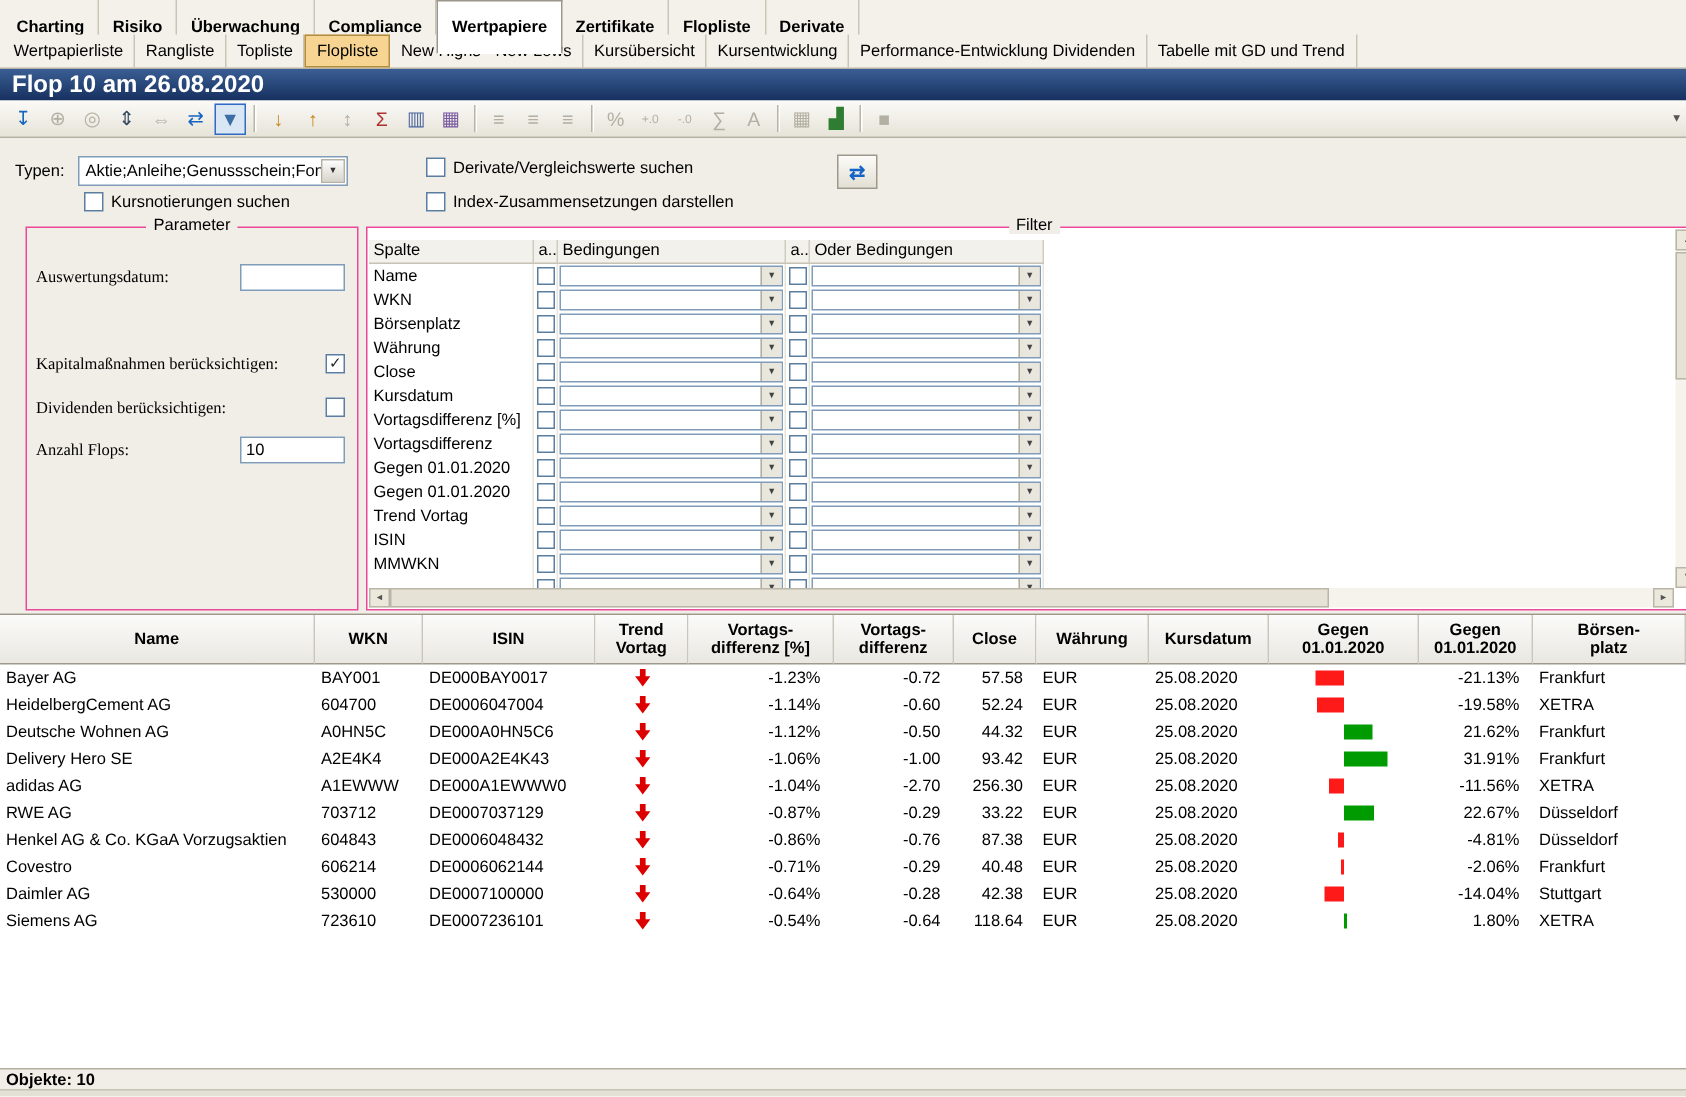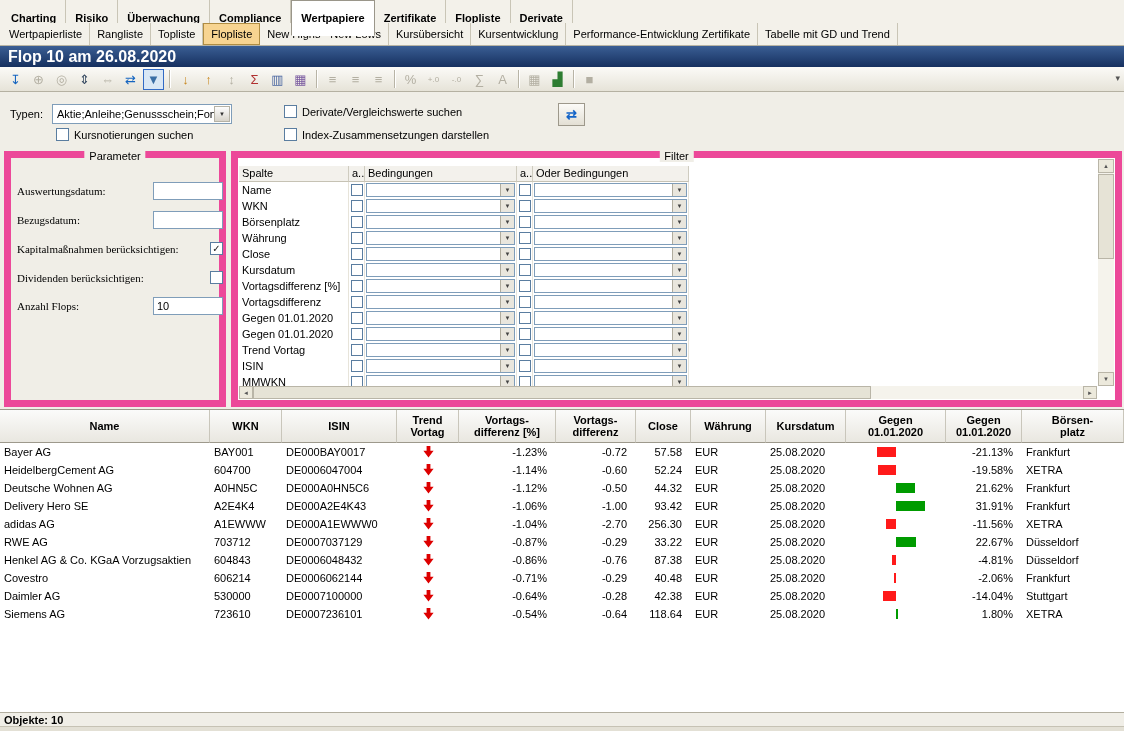--- a/index.html
+++ b/index.html
@@ -32,21 +32,21 @@
   .combo { position:absolute; height:20px; border:1px solid #7f9db9; background:#fff; }
   .combo-text { display:block; margin-right:17px; padding:3px 0 0 4px; overflow:hidden; white-space:nowrap; }
   .combo-btn { position:absolute; right:1px; top:1px; bottom:1px; width:16px; background:linear-gradient(#fdfdfd,#d8d4cb); border:1px solid #b5b2a5; font-size:6px; display:flex; align-items:center; justify-content:center; color:#333; }
   .cbrow { position:absolute; display:flex; align-items:center; gap:5px; cursor:default; }
   .cb { width:13px; height:13px; background:#fff; border:1px solid #5a7da0; display:inline-flex; align-items:center; justify-content:center; font-size:10px; line-height:1; color:#222; flex:0 0 auto; }
   .cb.sm { width:12px; height:12px; }
   .refreshbtn { position:absolute; width:27px; height:23px; border:1px solid #9d988b; background:linear-gradient(#fcfbf8,#e3dfd4); display:flex; align-items:center; justify-content:center; cursor:default; }
   .refresh-glyph { font-weight:bold; font-size:13px; color:#1464c8; }
 
   
-  .groupbox { position:absolute; border:7px solid #ec4899; }
+  .groupbox { position:absolute; border:1px solid #ec4899;margin-left:13px; }
   .grouplabel { position:absolute; top:-8px; left:50%; transform:translateX(-50%); background:#f0eee7; padding:0 5px; white-space:nowrap; }
   .param-box { top:151px; left:4px; width:222px; height:256px; }
   .param-inner { position:absolute; inset:0; }
   .prow { position:absolute; left:0; right:0; height:18px; }
   .plab { position:absolute; left:6px; top:3px; white-space:nowrap;font-family:Liberation Serif, serif; }
   .pinput { position:absolute; left:142px; top:0; width:70px; height:18px; border:1px solid #7f9db9; background:#fff; font:inherit; padding:1px 3px; }
   .pcb { position:absolute; left:199px; top:2px; }
 
   .filter-box { top:151px; left:231px; width:891px; height:256px; background:#fff; }
   .filter-scroll { position:absolute; left:1px; top:8px; right:18px; bottom:14px; overflow:hidden; background:#fff; }
@@ -106,21 +106,21 @@
       <div class="mtab">Derivate</div>
     </div>
   <div class="subtabs" id="sub-tabs">
       <div class="stab">Wertpapierliste</div>
       <div class="stab">Rangliste</div>
       <div class="stab">Topliste</div>
       <div class="stab sel">Flopliste</div>
       <div class="stab">New Highs - New Lows</div>
       <div class="stab">Kursübersicht</div>
       <div class="stab">Kursentwicklung</div>
-      <div class="stab">Performance-Entwicklung Zertifikate</div>
+      <div class="stab">Performance-Entwicklung Dividenden</div>
       <div class="stab">Tabelle mit GD und Trend</div>
     </div>
 
   <div class="titlebar">
     <span>Flop 10 am 26.08.2020</span>
   </div>
 
   <div class="toolbar">
     <div id="toolbar-icons" style="display:flex;align-items:center;">
         <div class="ticon" style="color: rgb(21, 101, 192);">↧</div>
@@ -179,24 +179,20 @@
     </button>
   </div>
 
   <div class="groupbox param-box">
     <span class="grouplabel">Parameter</span>
     <div class="param-inner" id="param-fields">
         <div class="prow" style="top: 24px;">
           <span class="plab">Auswertungsdatum:</span>
           <input class="pinput" type="text" style="">
         </div>
-        <div class="prow" style="top: 53px;">
-          <span class="plab">Bezugsdatum:</span>
-          <input class="pinput" type="text" style="">
-        </div>
         <div class="prow" style="top: 111px;">
           <span class="plab">Dividenden berücksichtigen:</span>
           <span class="cb pcb"></span>
         </div>
         <div class="prow" style="top: 82px;">
           <span class="plab">Kapitalmaßnahmen berücksichtigen:</span>
           <span class="cb pcb">✓</span>
         </div>
         <div class="prow" style="top: 139px;">
           <span class="plab">Anzahl Flops:</span>

